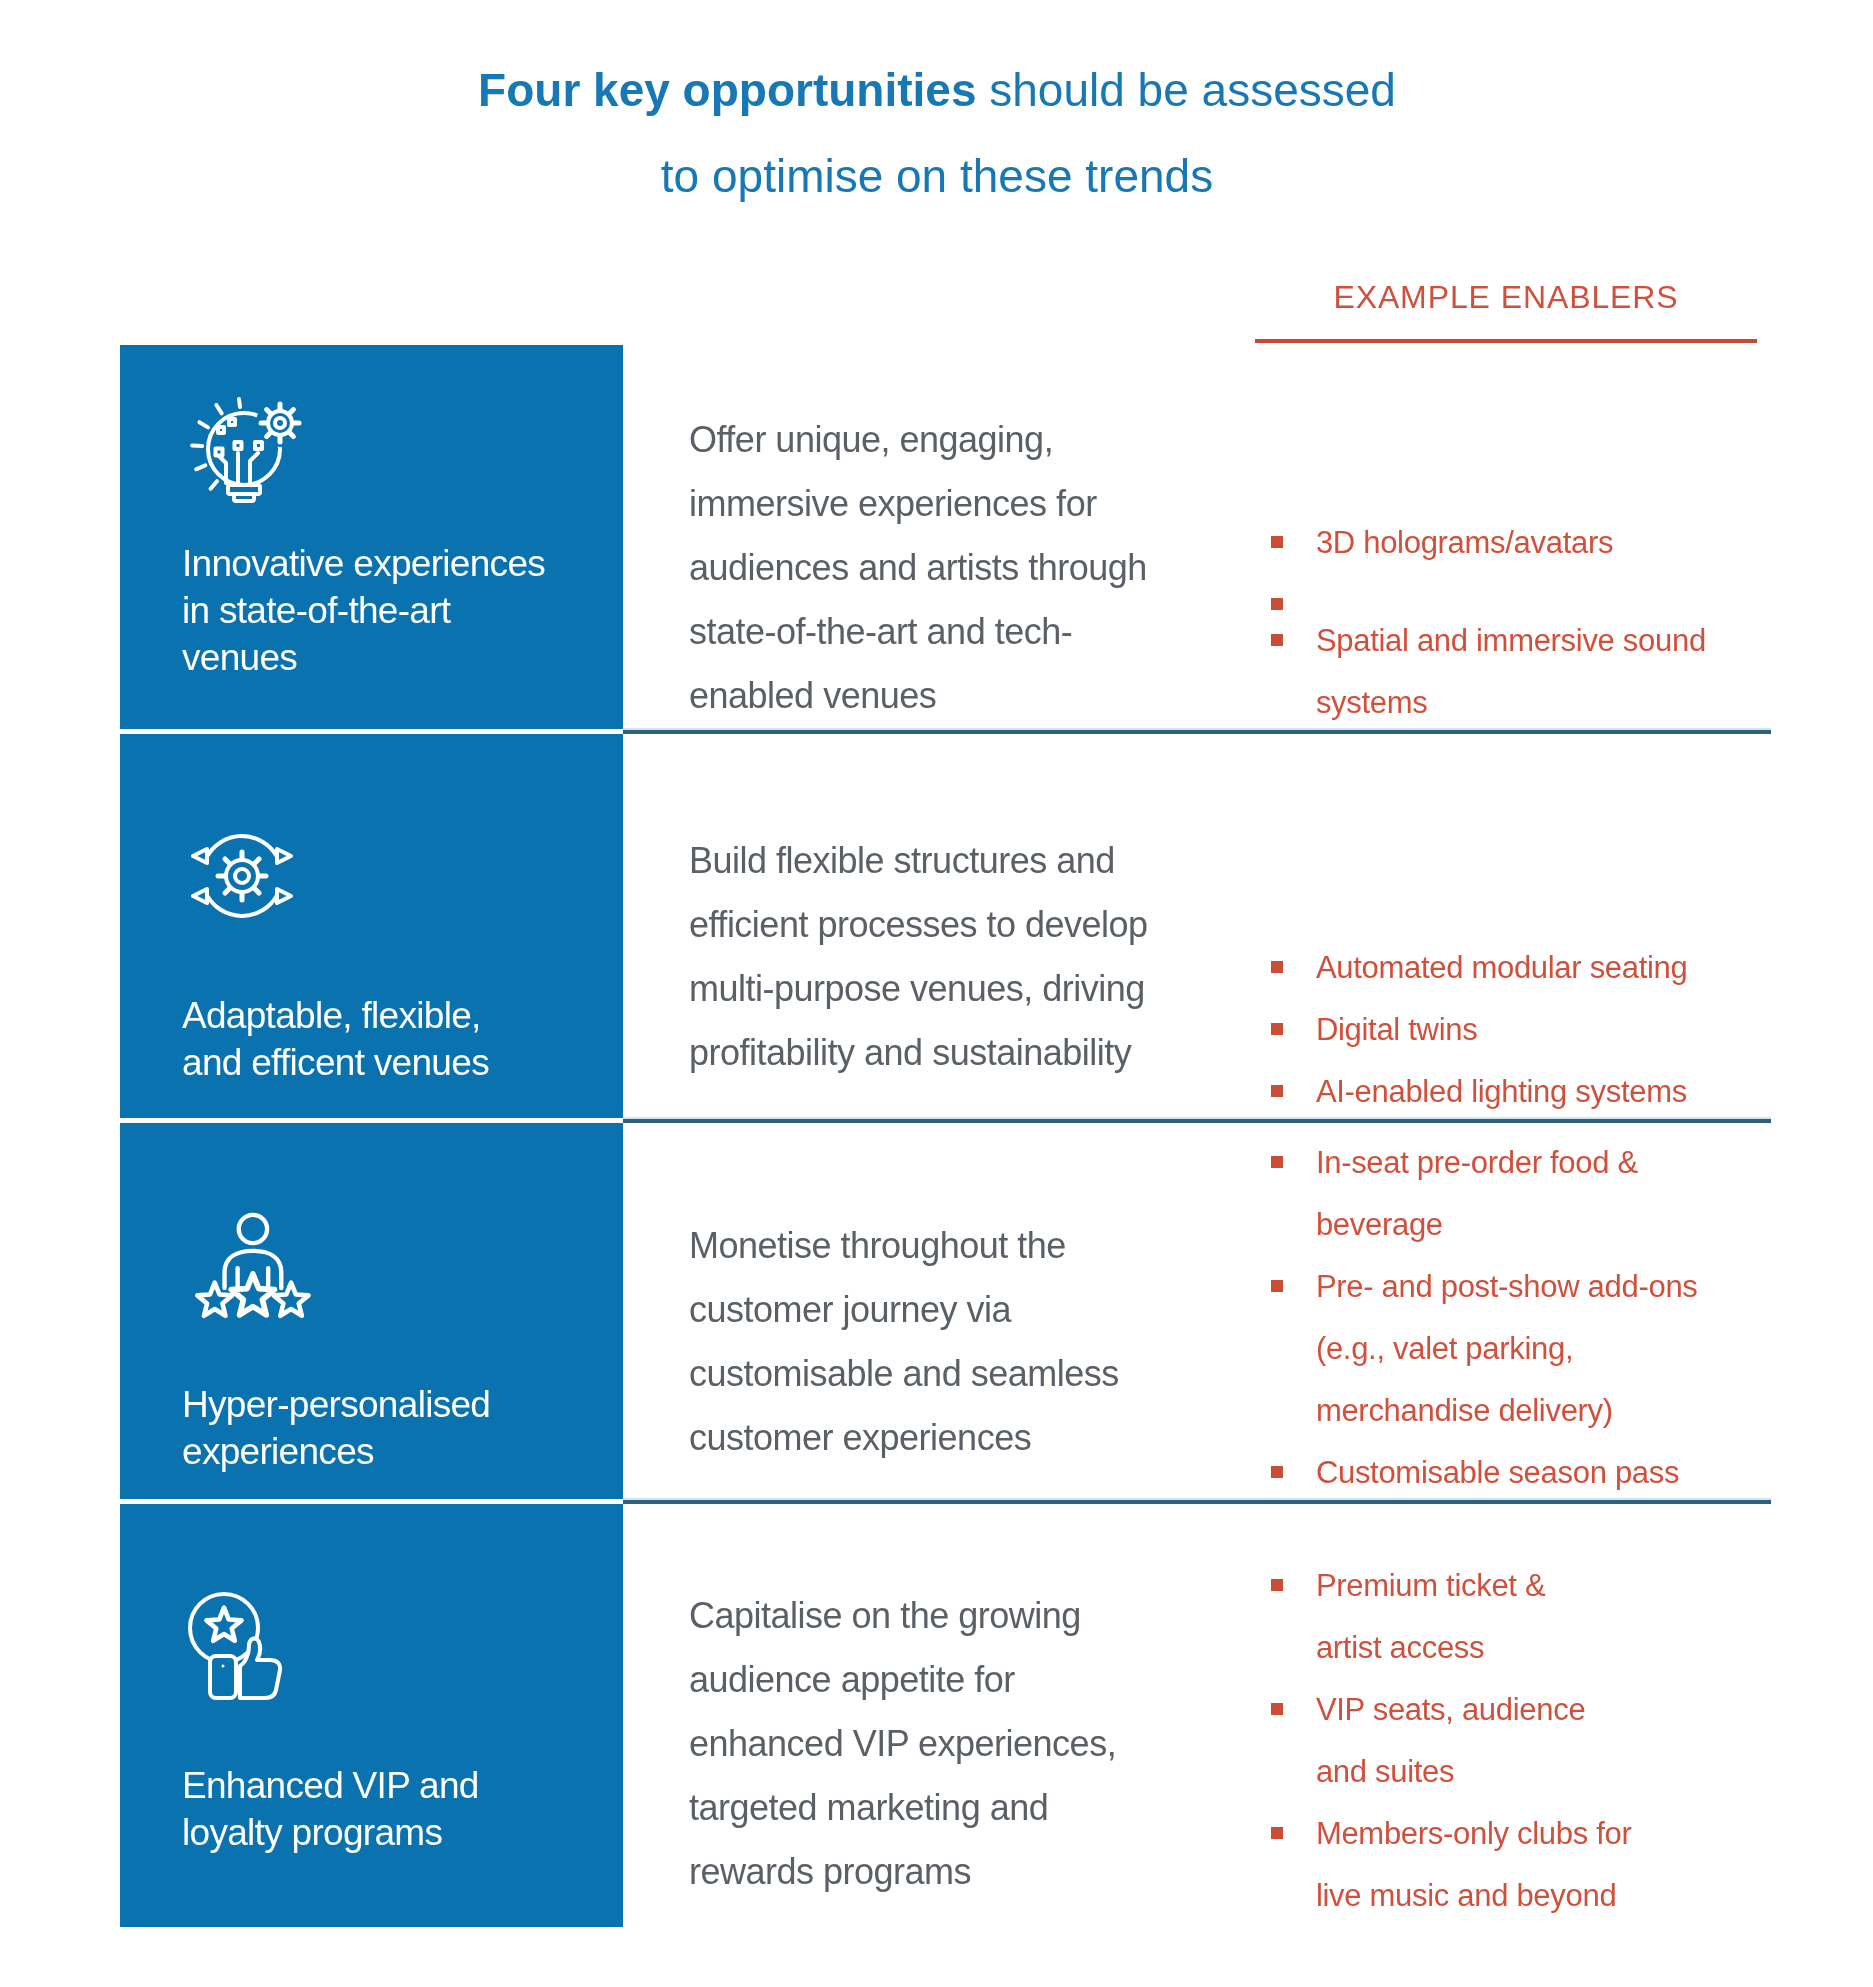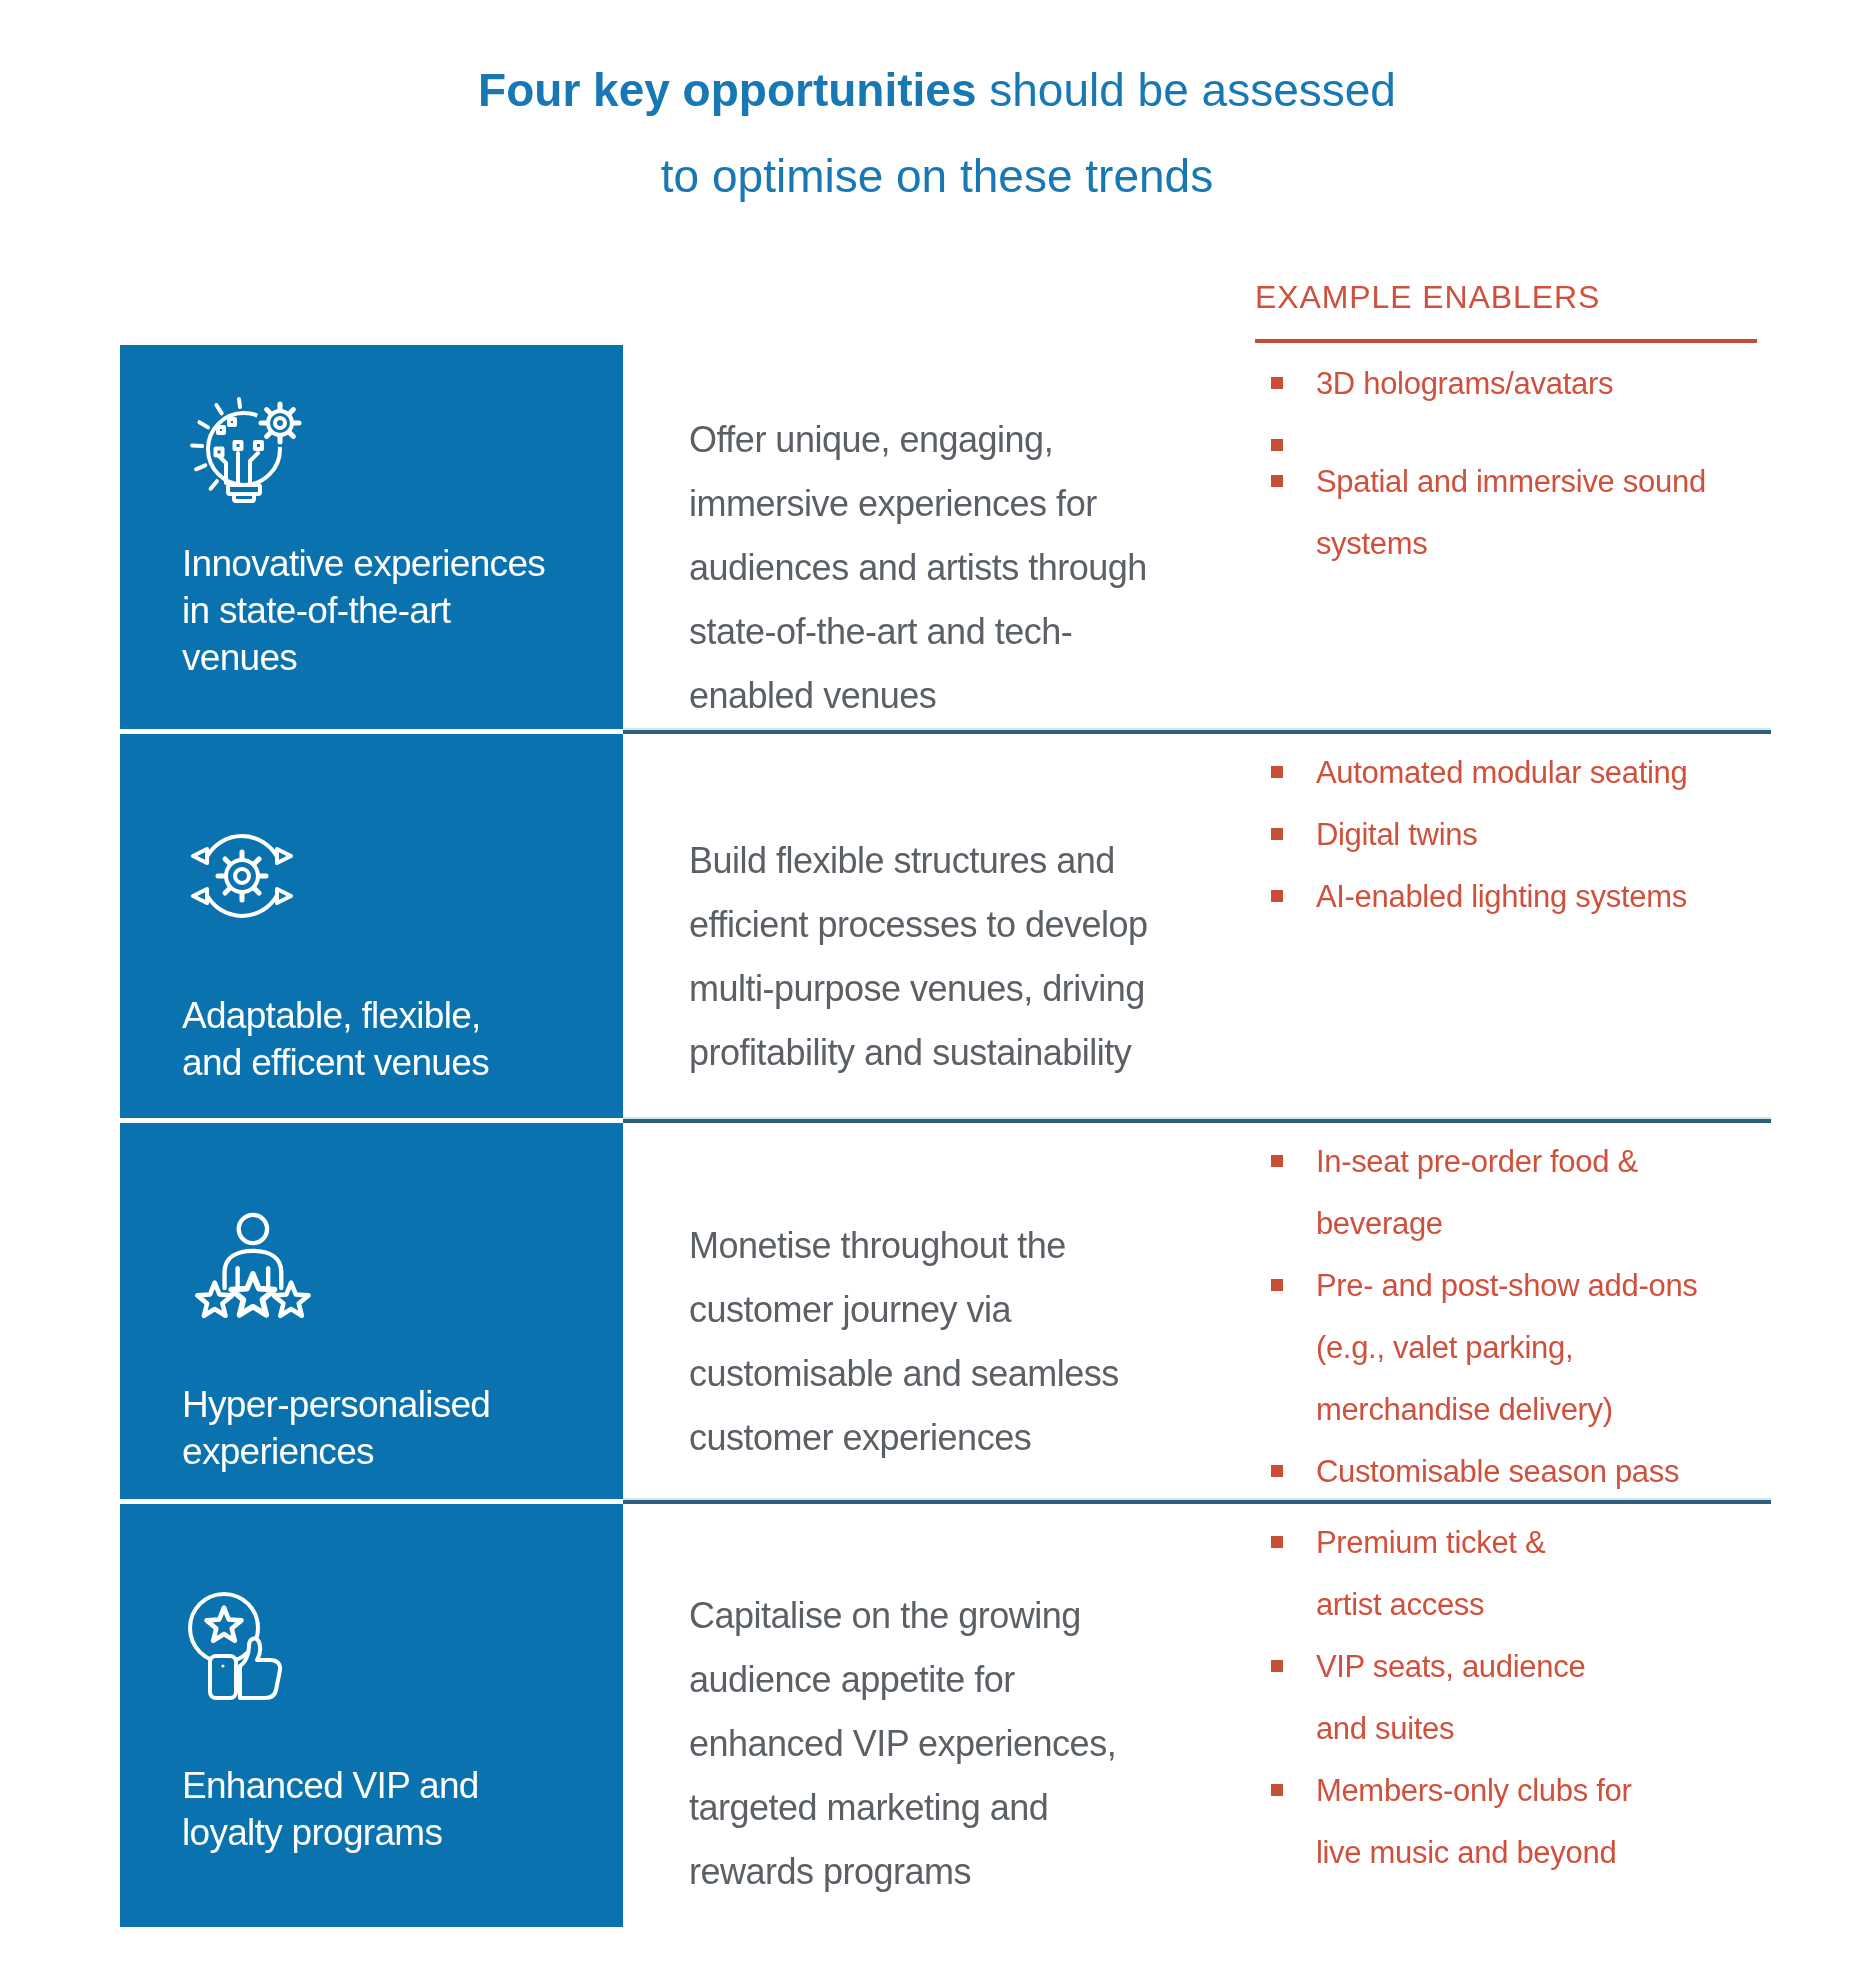--- a/index.html
+++ b/index.html
@@ -3,21 +3,21 @@
 <meta charset="utf-8">
 <style>
   html,body{margin:0;padding:0;background:#ffffff;}
   body{width:1874px;height:1987px;position:relative;font-family:"Liberation Sans",sans-serif;overflow:hidden;}
 
   
   .page-title{padding-top:47px;text-align:center;color:#1878b4;font-size:46px;line-height:86px;font-weight:400;}
   .page-title .bold{font-weight:700;}
 
   
-  .enablers-header{position:absolute;left:1255px;top:279px;width:502px;color:#cf503c;font-size:32px;letter-spacing:0.9px;font-weight:400;}
+  .enablers-header{position:absolute;left:1255px;top:279px;width:502px;text-align:center;color:#cf503c;font-size:32px;letter-spacing:0.9px;font-weight:400;}
   .enablers-underline{position:absolute;left:1255px;top:339px;width:502px;height:3.7px;background:#c44a38;}
 
   
   .grid{position:absolute;left:120px;top:345px;width:1651px;}
   .row{position:relative;width:100%;}
   .row:nth-child(1){height:389px;}
   .row:nth-child(2){height:389px;}
   .row:nth-child(3){height:381px;}
   .row:nth-child(4){height:423px;}
 
@@ -34,21 +34,21 @@
               letter-spacing:-0.7px;white-space:pre-line;}
   .row:nth-child(1) .card-title{margin-top:22.5px;}
 
   
   .desc-cell{position:absolute;left:569px;top:0;bottom:3px;width:581px;display:flex;flex-direction:column;
              justify-content:center;box-sizing:border-box;padding-top:60px;}
   .desc-cell p{margin:0;color:#5b6066;font-size:36px;line-height:64px;letter-spacing:-0.5px;white-space:pre-line;}
 
   
   .enablers-cell{position:absolute;left:1149px;right:0;top:0;bottom:0;display:flex;flex-direction:column;
-                 justify-content:flex-start;box-sizing:border-box;padding-top:7.5px;}
+                 justify-content:flex-end;box-sizing:border-box;padding-top:7.5px;}
   .enablers-cell ul{list-style:none;margin:0;padding:0;}
   .enablers-cell li{display:flex;align-items:flex-start;color:#d0503c;font-size:31px;line-height:62px;
                     letter-spacing:-0.3px;}
   .bullet{flex:0 0 12px;height:12px;background:#c94e36;margin:24px 33px 0 1.9px;}
   .enabler-text{white-space:pre-line;}
 
   svg{overflow:visible;}
 </style>
 </head>
 <body>

